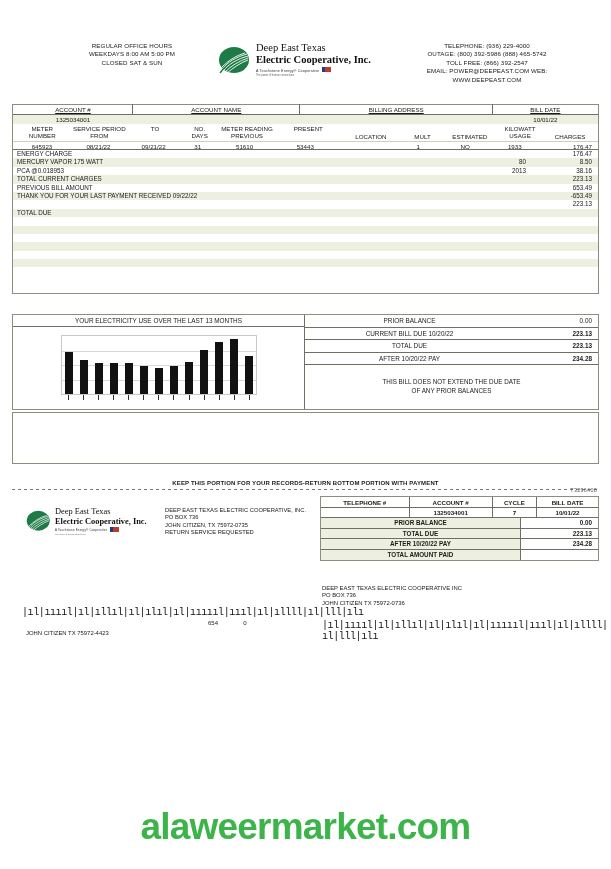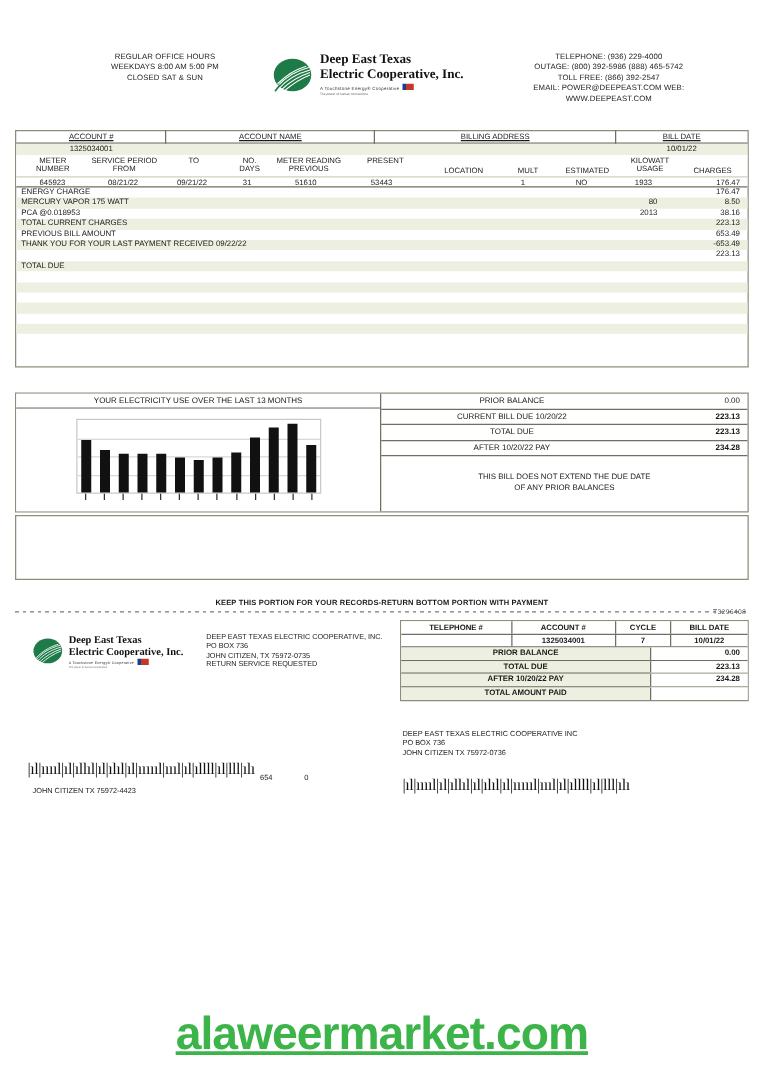--- a/index.html
+++ b/index.html
@@ -12,21 +12,21 @@
 
   
   .hdr{position:absolute;left:0;top:38px;width:611px;height:52px;}
   .hdr-left{position:absolute;left:52px;top:4px;width:160px;text-align:center;
     font-size:6.2px;line-height:8.4px;letter-spacing:.1px;}
   .hdr-right{position:absolute;right:14px;top:4px;width:220px;text-align:center;
     font-size:6.2px;line-height:8.4px;letter-spacing:.1px;}
   .logo{position:absolute;left:218px;top:3px;width:170px;height:46px;}
   .logo-mark{position:absolute;left:0;top:5px;width:34px;height:30px;}
   .logo-text{position:absolute;left:38px;top:1px;width:132px;}
-  .logo-l1{font-family:"Liberation Serif","DejaVu Serif",serif;font-weight:bold;
+  .logo-l1{font-family:"Liberation Serif","DejaVu Serif",serif;font-weight:normal;
     font-size:10.5px;line-height:12px;color:#111;}
   .logo-l2{font-family:"Liberation Serif","DejaVu Serif",serif;font-weight:bold;
     font-size:10.5px;line-height:12px;color:#111;}
   .logo-tag{font-size:3.6px;color:#333;margin-top:3px;letter-spacing:.2px;}
   .logo-tag2{font-size:2.6px;color:#666;margin-top:1px;}
   .tagrow{display:flex;align-items:center;gap:3px;}
   .flagdot{width:9px;height:5px;background:linear-gradient(90deg,#1a3f8f 0 34%,#c0392b 34% 100%);display:inline-block;}
 
   
   .bill{position:absolute;left:12px;top:104px;width:587px;
@@ -116,33 +116,33 @@
   .st-c3{width:16%;border-right:1px solid #6f6f63;box-sizing:border-box;}
   .st-c4{width:22%;box-sizing:border-box;}
   .st-b{height:10.6px;line-height:10.6px;font-size:6.3px;font-weight:bold;
     background:#edf0e0;border-bottom:1px solid #6f6f63;}
   .st-b .l{flex:1;text-align:center;}
   .st-b .v{width:78px;text-align:right;padding-right:6px;background:#fff;
     border-left:1px solid #6f6f63;box-sizing:border-box;}
   .st-b.nb{border-bottom:none;}
 
   .remit{position:absolute;left:322px;top:585px;font-size:5.9px;line-height:7.4px;}
-  .bc{font-family:Liberation Serif, serif;
-    letter-spacing:-0.4px;font-size:13px;color:#111;}
+  .bc{font-family:Liberation Mono, monospace;
+    letter-spacing:-0.4px;font-size:10px;color:#111;}
   .bc-remit{position:absolute;left:322px;top:620px;}
   .cust-bc{position:absolute;left:22px;top:607px;}
   .cust-name{position:absolute;left:26px;top:630px;font-size:5.9px;}
   .cust-nums{position:absolute;left:208px;top:620px;font-size:6px;}
   .cust-nums span{display:inline-block;}
   .ocr{position:absolute;left:0;top:692px;width:611px;text-align:center;
     font-family:"Liberation Mono","DejaVu Sans Mono",monospace;
     font-size:7.6px;letter-spacing:.6px;color:#222;}
 
   .wm{position:absolute;left:0;top:806px;width:611px;text-align:center;
-    font-size:37px;font-weight:bold;color:#3cb44a;letter-spacing:-0.8px;text-decoration:underline;}
+    font-size:37px;font-weight:bold;color:#3cb44a;letter-spacing:-0.8px;}
 </style>
 </head>
 <body>
 
 <div class="page">
 
   <div class="hdr">
     <div class="hdr-left">
       <div>REGULAR OFFICE HOURS</div>
       <div>WEEKDAYS 8:00 AM 5:00 PM</div>

